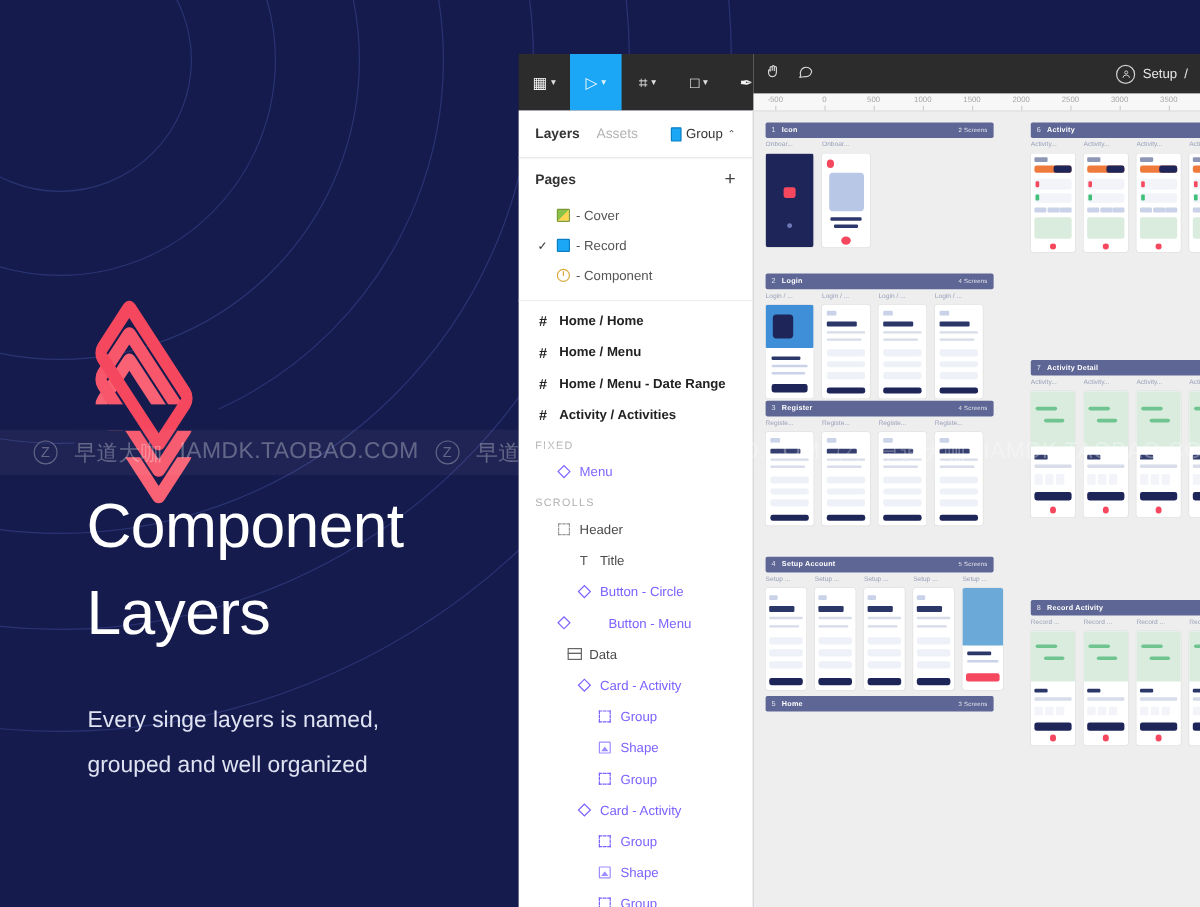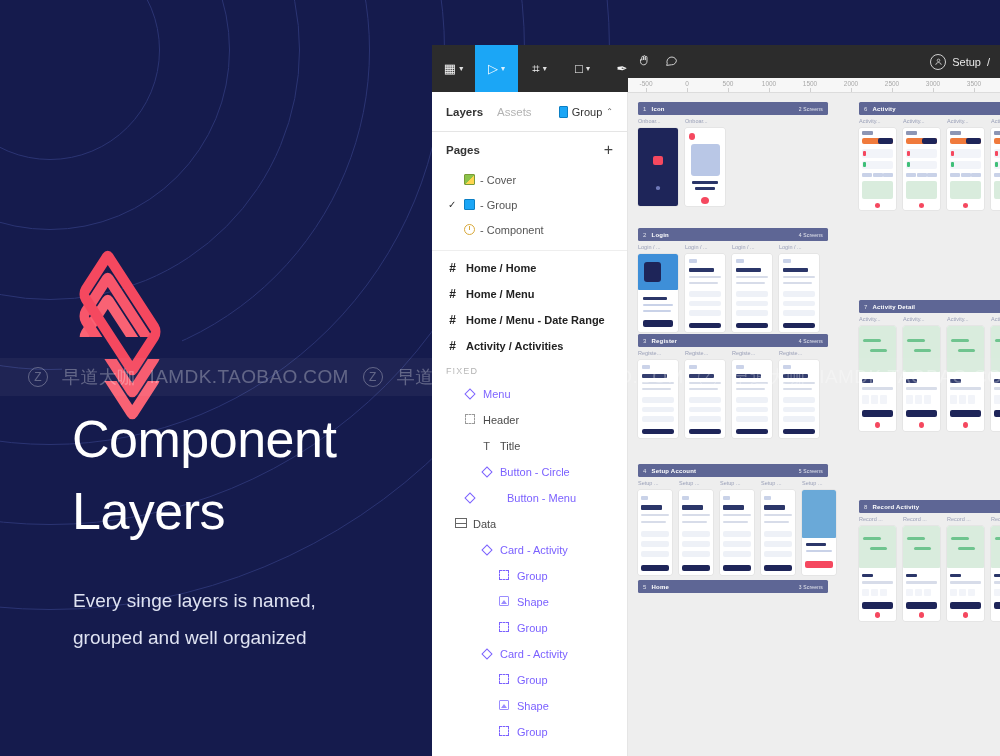--- a/index.html
+++ b/index.html
@@ -293,21 +293,21 @@
         <span class="plus">+</span>
       </div>
       <div id="pageList">
           <div class="page">
             <span class="pico cover"></span>
             <span>- Cover</span>
           </div>
           <div class="page">
             <span class="chk">✓</span>
             <span class="pico design"></span>
-            <span>- Group</span>
+            <span>- Record</span>
           </div>
           <div class="page">
             <span class="pico component"></span>
             <span>- Component</span>
           </div>
         </div>
     </div>
 
     <div id="panelDivider"></div>
 
@@ -326,37 +326,38 @@
         </div>
         <div class="layer frame" style="padding-left: 14px;">
           <span class="ico">#</span>
           <span>Activity / Activities</span>
         </div>
         <div class="section-label">FIXED</div>
         <div class="layer  comp" style="padding-left: 31px;">
           <span class="ico"><span class="diamond"></span></span>
           <span>Menu</span>
         </div>
+        <div class="section-label">SCROLLS</div>
         <div class="layer " style="padding-left: 31px;">
           <span class="ico"><span class="dashbox"></span></span>
           <span>Header</span>
         </div>
         <div class="layer " style="padding-left: 48px;">
           <span class="ico">T</span>
           <span>Title</span>
         </div>
         <div class="layer  comp" style="padding-left: 48px;">
           <span class="ico"><span class="diamond"></span></span>
           <span>Button - Circle</span>
         </div>
         <div class="layer  comp" style="padding-left: 31px; gap: 24px;">
           <span class="ico"><span class="diamond"></span></span>
           <span>Button - Menu</span>
         </div>
-        <div class="layer " style="padding-left: 21px; text-align: center;">
+        <div class="layer " style="padding-left: 39px; text-align: center;">
           <span class="ico"><span class="dataico"></span></span>
           <span>Data</span>
         </div>
         <div class="layer  comp" style="padding-left: 48px;">
           <span class="ico"><span class="diamond"></span></span>
           <span>Card - Activity</span>
         </div>
         <div class="layer  comp" style="padding-left: 65px;">
           <span class="ico"><span class="dashbox"></span></span>
           <span>Group</span>

